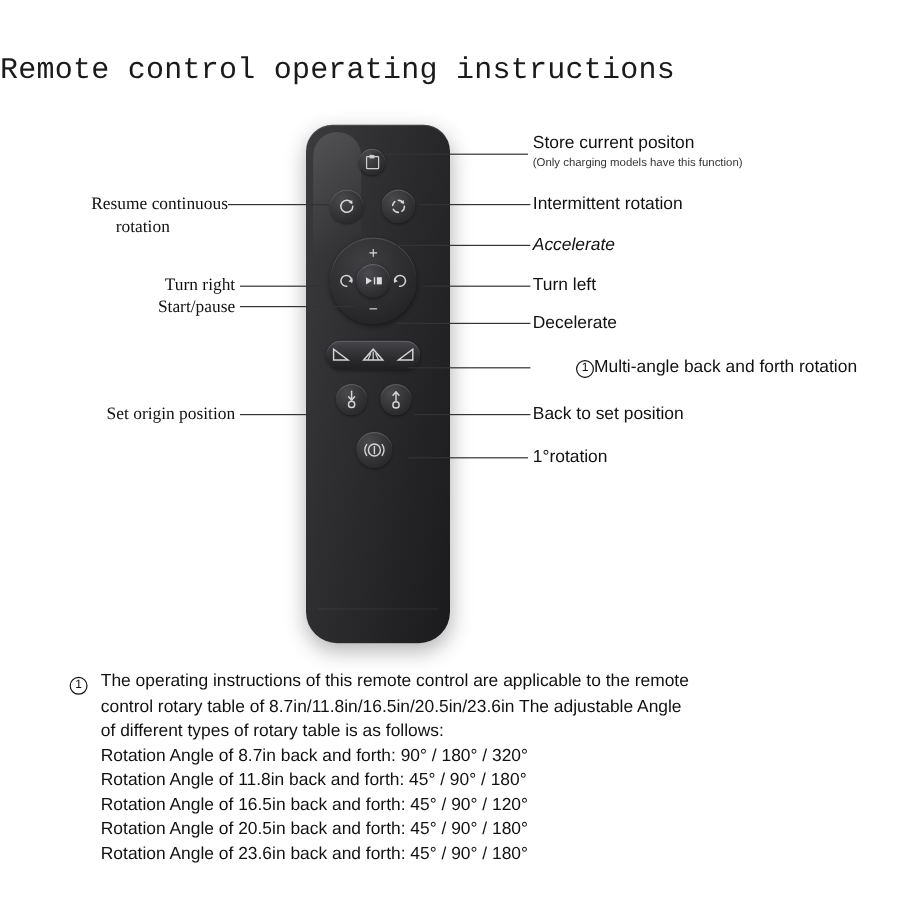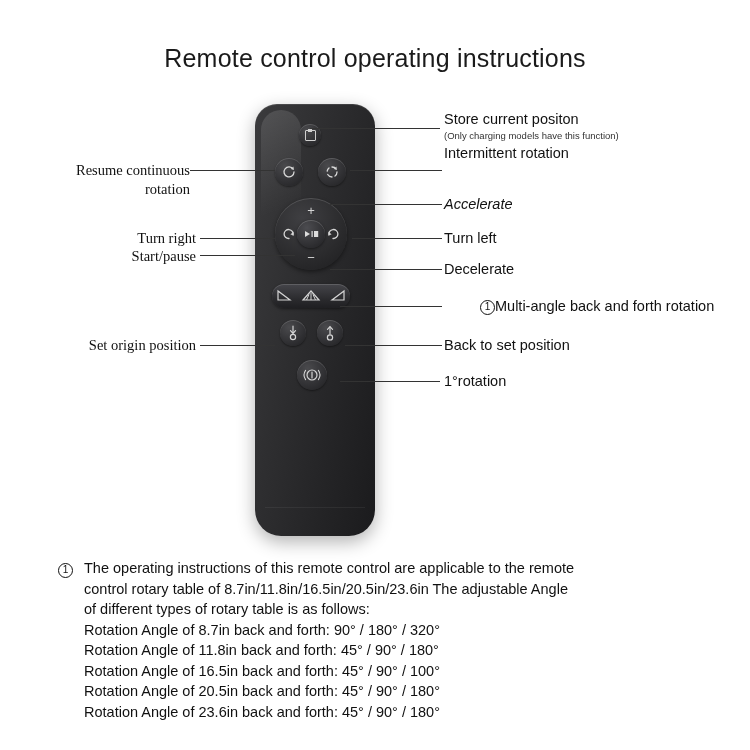--- a/index.html
+++ b/index.html
@@ -15,24 +15,24 @@
     color: #111111;
     overflow: hidden;
   }
 
   
   .title {
     position: absolute;
     top: 44px;
     left: 0;
     width: 750px;
-    text-align: center;
     font-size: 25px;
     letter-spacing: 0.2px;
     color: #1a1a1a;
+    font-family: Liberation Mono, monospace;
   }
 
   
   .remote {
     position: absolute;
     left: 255px;
     top: 104px;
     width: 120px;
     height: 432px;
     background: linear-gradient(100deg, #3b3b3d 0%, #2e2e30 38%, #242426 70%, #1b1b1d 100%);
@@ -309,46 +309,46 @@
 <div class="line" style="left:340px; top:381px; width:100px;"></div>
 
 <div class="line" style="left:190px; top:170px; width:85px;"></div>
 <div class="line" style="left:200px; top:238px; width:75px;"></div>
 <div class="line" style="left:200px; top:255px; width:95px;"></div>
 <div class="line" style="left:200px; top:345px; width:75px;"></div>
 
 <div class="label right" style="left:444px; top:110px;">Store current positon</div>
 <div class="label right sub" style="left:444px; top:130px;">(Only charging models have this function)</div>
 
-<div class="label right" style="left:444px; top:144px;">Intermittent rotation</div>
+<div class="label right" style="left:444px; top:161px;">Intermittent rotation</div>
 <div class="label right" style="left:444px; top:195px;font-style:italic;">Accelerate</div>
 <div class="label right" style="left:444px; top:229px;">Turn left</div>
 <div class="label right" style="left:444px; top:260px;">Decelerate</div>
 
 <div class="label right" style="left:444px; top:297px;margin-left:36px;">
   <span class="circ">1</span><span>Multi-angle back and forth rotation</span>
 </div>
 
 <div class="label right" style="left:444px; top:336px;">Back to set position</div>
 <div class="label right" style="left:444px; top:372px;">1°rotation</div>
 
 <div class="label leftside" style="left:0px; top:161px; width:190px;">
   <span>Resume continuous</span><br>
-  <span style="display:block; text-align:right; margin-left:48px;">rotation</span>
+  <span style="display:block; text-align:center; margin-left:48px;">rotation</span>
 </div>
 
 <div class="label leftside" style="left:0px; top:229px; width:196px;">Turn right</div>
 <div class="label leftside" style="left:0px; top:247px; width:196px;">Start/pause</div>
 <div class="label leftside" style="left:0px; top:336px; width:196px;">Set origin position</div>
 
 <div class="footnote">
   <span class="marker"><span class="circ">1</span></span>
   <div class="body">
     <span class="ln">The operating instructions of this remote control are applicable to the remote</span>
     <span class="ln">control rotary table of 8.7in/11.8in/16.5in/20.5in/23.6in  The adjustable Angle</span>
     <span class="ln">of different types of rotary table is as follows:</span>
     <span class="ln">Rotation Angle of 8.7in back and forth: 90° / 180° / 320°</span>
     <span class="ln">Rotation Angle of 11.8in back and forth: 45° / 90° / 180°</span>
-    <span class="ln">Rotation Angle of 16.5in back and forth: 45° / 90° / 100°</span>
+    <span class="ln">Rotation Angle of 16.5in back and forth: 45° / 90° / 120°</span>
     <span class="ln">Rotation Angle of 20.5in back and forth: 45° / 90° / 180°</span>
     <span class="ln">Rotation Angle of 23.6in back and forth: 45° / 90° / 180°</span>
   </div>
 </div>
 
 </body></html>

